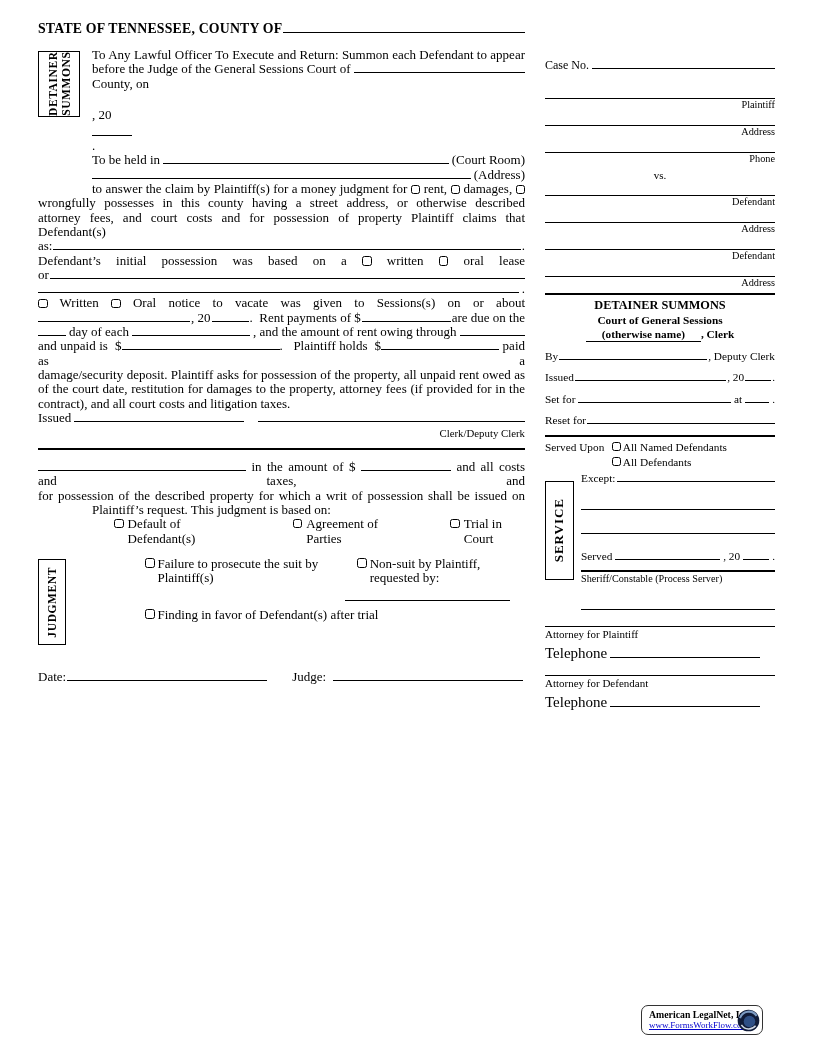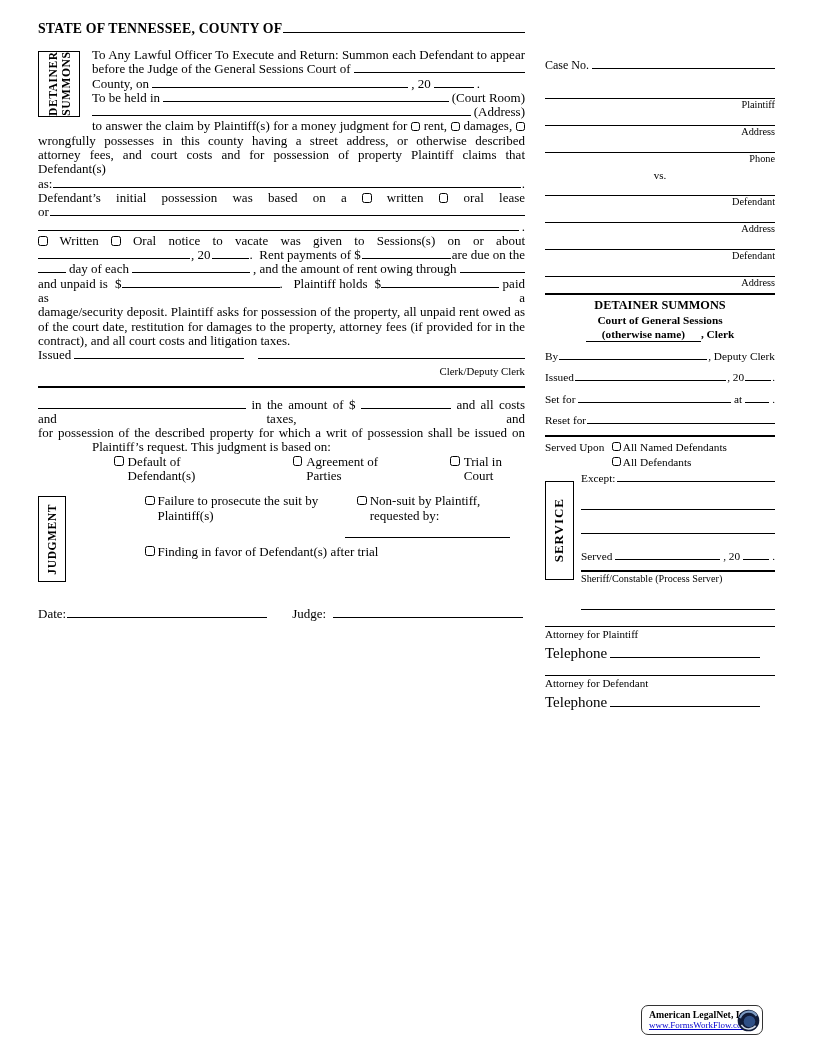--- a/index.html
+++ b/index.html
@@ -30,21 +30,21 @@
           justify-content:center; background:#fff; }
   .vtext { transform:rotate(-90deg); font-weight:bold; text-align:center;
            line-height:1.1; white-space:nowrap; font-size:11.5px; letter-spacing:0.6px; }
   .detainer-box { left:0; top:3px; width:40px; height:64px; }
   .judgment-box { left:0; top:2px; width:26px; height:84px; }
   .service-box  { left:0; top:10px; width:27px; height:97px; }
   .service-box .vtext { font-size:13px; letter-spacing:1px; }
 
   .summons { position:relative; }
   .indent54 { margin-left:54px; }
-  .pr45 { padding-right:45px; }
+  .pr45 { padding-right:45px;flex-direction:column; }
 
   .sig-small { text-align:right; font-size:10.8px; line-height:12px; margin-top:2px; }
 
   .ind54 { margin-left:54px; }
   .opt-row { margin-left:76px; display:flex; align-items:baseline; }
   .opt-row .opt { display:flex; align-items:baseline; gap:4px; }
   .opt2 { margin-left:57px; } .opt3 { margin-left:48px; }
 
   .dismiss-wrap { position:relative; margin-top:11px; min-height:90px; }
   .dismiss-content { margin-left:76px; }

